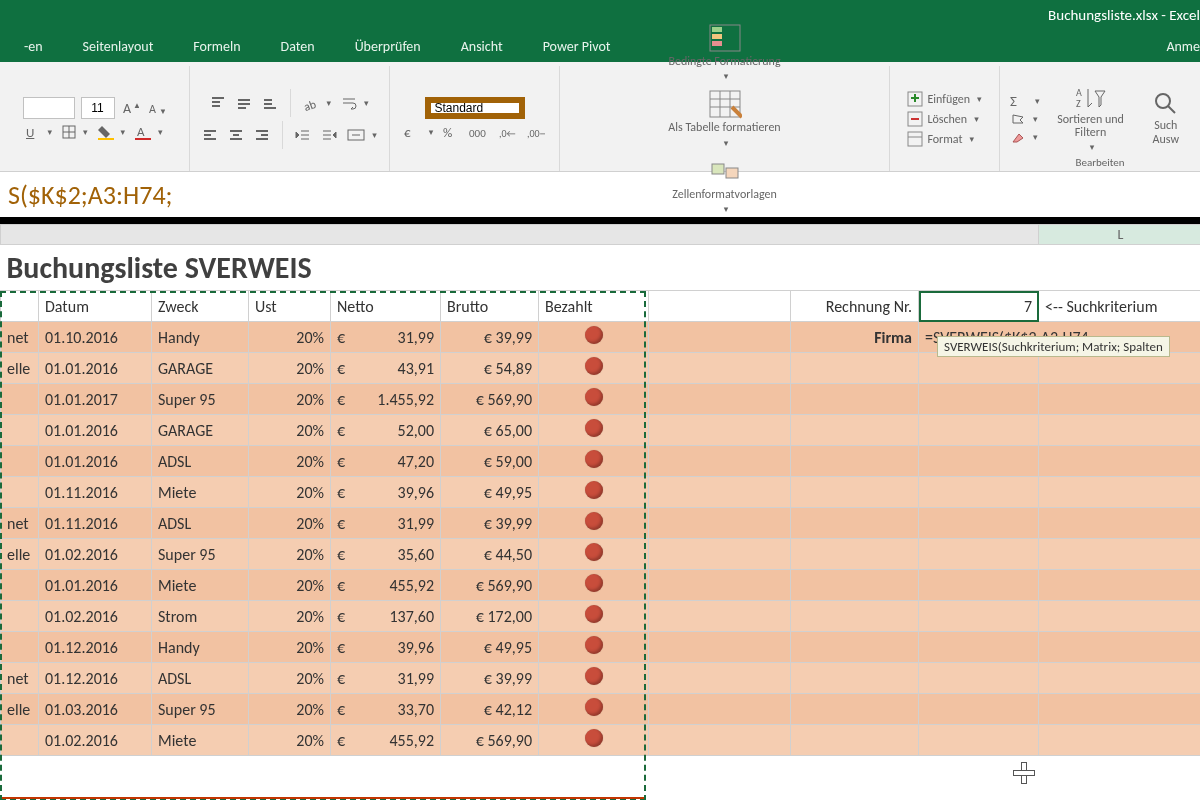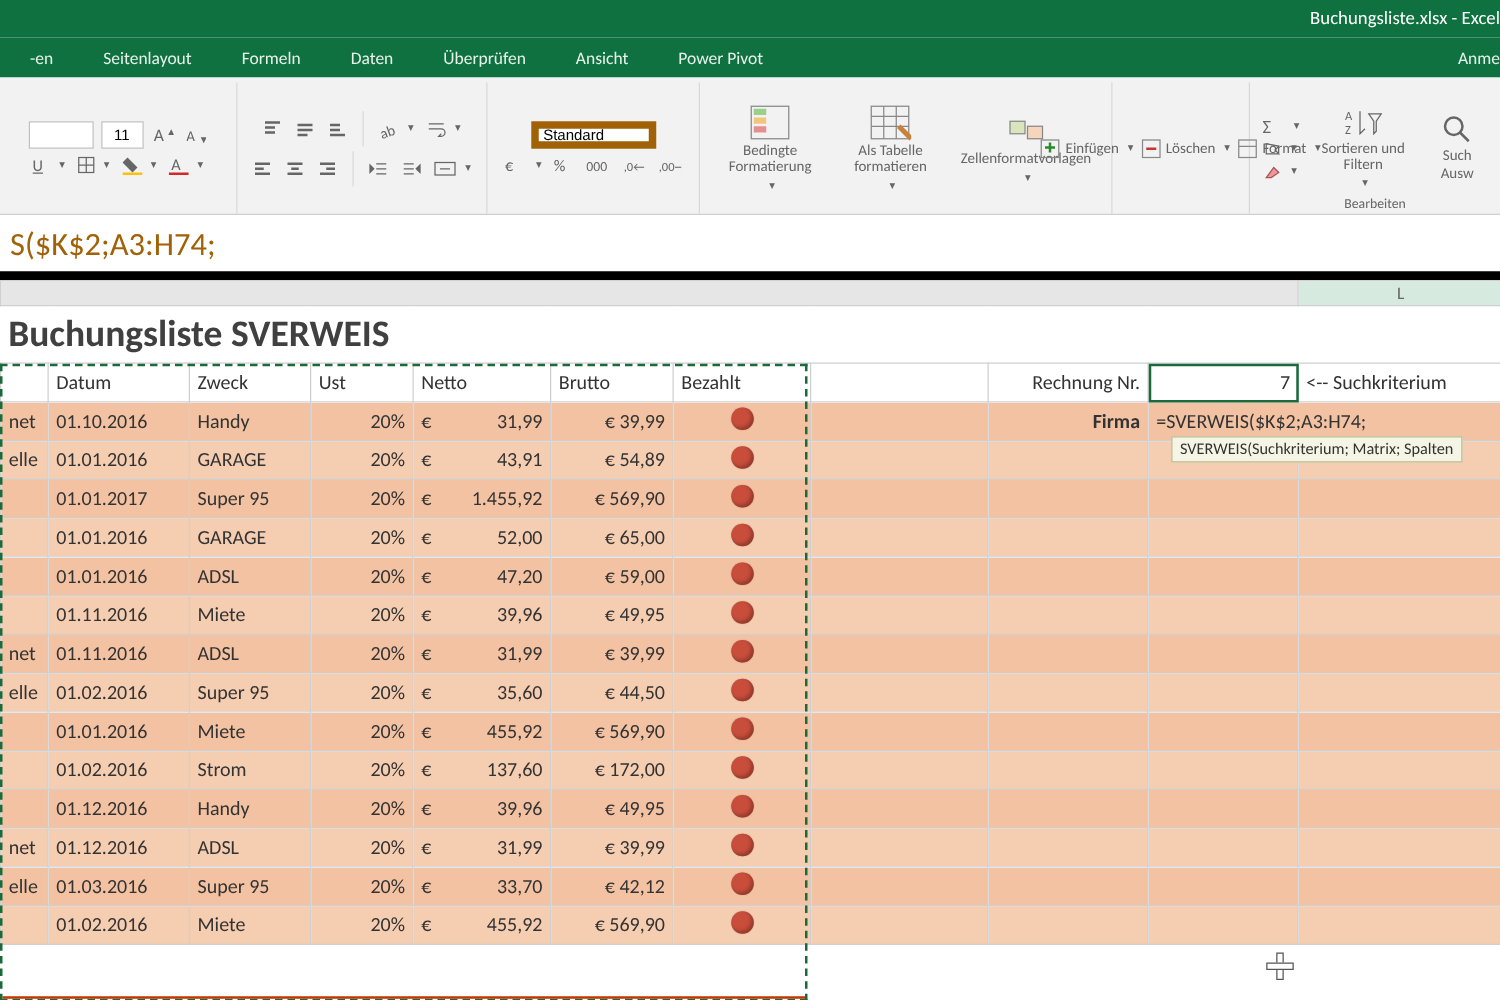--- a/index.html
+++ b/index.html
@@ -82,21 +82,21 @@
   }
   .rgroup .row { display:flex; align-items:center; gap:6px; margin:2px 0;}
   .btn { display:inline-flex; align-items:center; gap:4px; padding:1px 2px; cursor:pointer; }
   .btn svg { display:block; }
   .drop::after{ content:"▾"; font-size:9px; margin-left:3px; color:#666;}
   .sep { width:1px; height:28px; background:#d9d9d9; margin:0 4px;}
   .fontsize { width:34px; height:22px; border:1px solid #c1c1c1; background:#fff; font-size:12px; text-align:center;}
   .numfmt  { width:100px; height:22px; border:6px solid #a16207; background:#fff; font-size:12px; padding-left:4px;}
   .bigbtn { display:flex; flex-direction:column; align-items:center; gap:2px; padding:4px 8px; cursor:pointer;}
   .bigbtn span { font-size:12px; text-align:center; line-height:1.1;}
-  .cellmenu { display:flex; flex-direction:row; gap:2px; }
+  .cellmenu { display:flex; flex-direction:column; gap:2px; }
   .cellmenu .btn { font-size:12px; }
 
   
   .fbar {
     height: 52px;
     border-bottom:7px solid #000000;
     display:flex;
     align-items:center;
     padding:0 8px;
     font-size:26px;
@@ -331,21 +331,21 @@
           </svg>
         </span>
       <span class="btn">
           <svg width="18" height="16">
             <text x="0" y="13" font-size="10" fill="#666">,00→</text>
           </svg>
         </span>
     </div>
   </div>
 
-  <div class="rgroup" style="width:330px; flex-direction:row;">
+  <div class="rgroup" style="width:330px; flex-direction:column;">
      <div class="bigbtn drop">
        <svg width="34" height="30">
           <rect x="2" y="2" width="30" height="26" fill="none" stroke="#888"></rect>
           <rect x="4" y="4" width="10" height="5" fill="#9bd08a"></rect>
           <rect x="4" y="11" width="10" height="5" fill="#f2c57e"></rect>
           <rect x="4" y="18" width="10" height="5" fill="#e58f8f"></rect>
         </svg>
        <span>Bedingte Formatierung</span>
      </div>
      <div class="bigbtn drop">
@@ -491,21 +491,21 @@
               <span class="sym">€</span>
               <span class="val">31,99</span>
             </div>
           </td>
     <td class="num">€ 39,99</td>
     <td class="paid"><span class="dot"></span></td>
     <td class="plain"></td>
     <td class="plain lbl bold">Firma</td>
     <td class="plain" colspan="2" style="position:relative;overflow:visible">
        <span>=SVERWEIS($K$2;A3:H74;</span>
-       <div class="tooltip" style="position:absolute;left:18px;top:27px">
+       <div class="tooltip" style="position:absolute;left:18px;top:14px">
          <span>SVERWEIS(Suchkriterium; Matrix; Spalten</span>
        </div>
     </td>
 
   </tr>
 
   </tbody>
       <tbody id="rows-rest">
         <tr class="drow">
           <td>elle</td>

